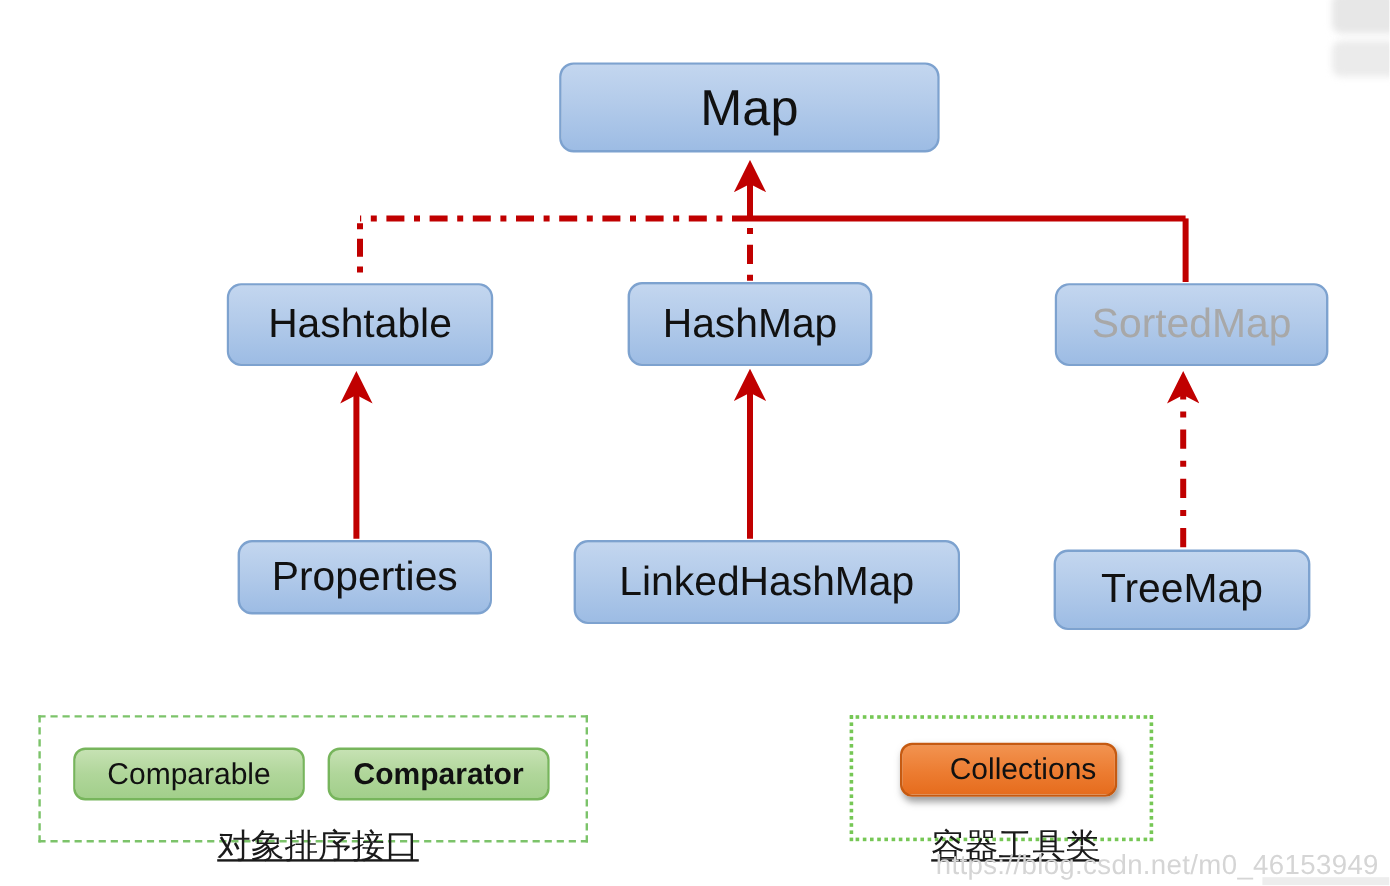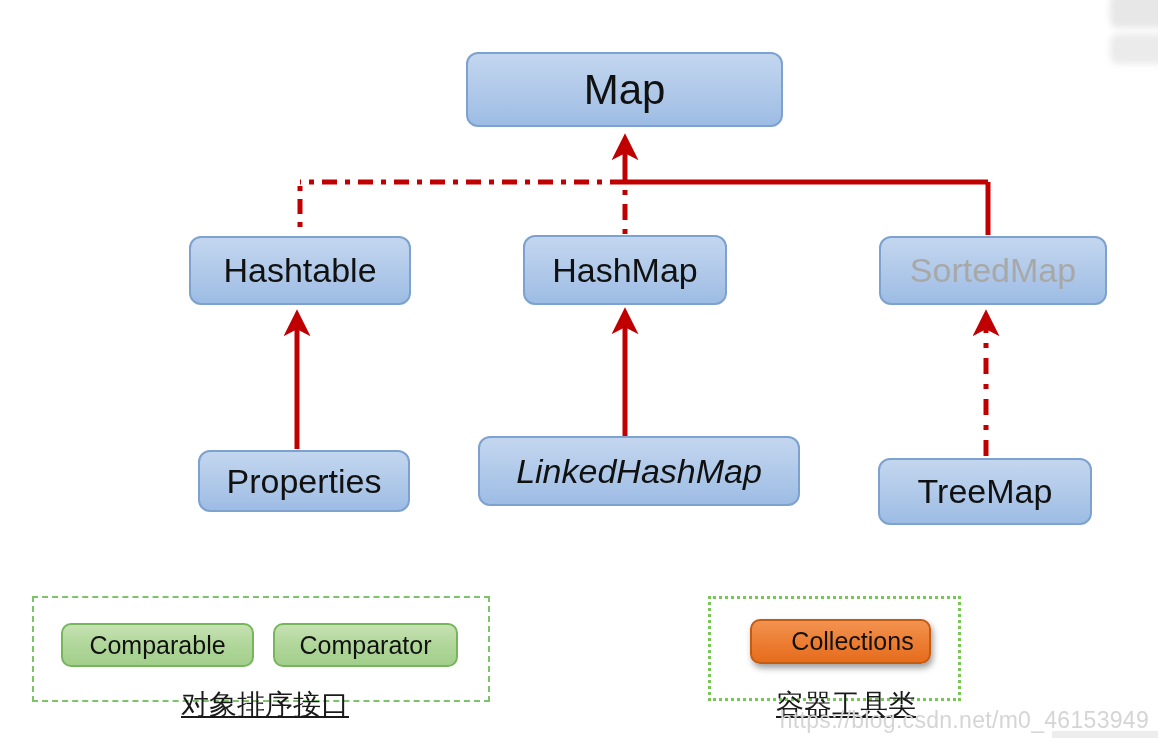--- a/index.html
+++ b/index.html
@@ -80,27 +80,27 @@
   <div class="node root" style="left:466px;top:52px;width:317px;height:75px;">Map</div>
 
   <div class="node" style="left:189px;top:236px;width:222px;height:69px;">Hashtable</div>
 
   <div class="node" style="left:523px;top:235px;width:204px;height:70px;">HashMap</div>
 
   <div class="node muted" style="left:879px;top:236px;width:228px;height:69px;">SortedMap</div>
 
   <div class="node" style="left:198px;top:450px;width:212px;height:62px;">Properties</div>
 
-  <div class="node" style="left:478px;top:436px;width:322px;height:70px;font-style:italic;">LinkedHashMap</div>
+  <div class="node" style="left:478px;top:450px;width:322px;height:70px;">LinkedHashMap</div>
 
   <div class="node" style="left:878px;top:458px;width:214px;height:67px;">TreeMap</div>
 
   <div class="group-dashed" style="left:32px;top:596px;width:458px;height:106px;"></div>
   <div class="gnode" style="left:61px;top:623px;width:193px;height:44px;">Comparable</div>
-  <div class="gnode" style="left:273px;top:623px;width:185px;height:44px;">Comparator</div>
+  <div class="gnode" style="left:273px;top:623px;width:185px;height:44px;font-weight:bold;">Comparator</div>
   <div class="caption" style="left:130px;top:686px;width:270px;text-decoration:underline;">对象排序接口</div>
 
   <div class="group-dotted" style="left:708px;top:596px;width:253px;height:105px;"></div>
   <div class="onode" style="left:750px;top:619px;width:181px;height:45px;">Collections</div>
   <div class="caption" style="left:716px;top:686px;width:260px;text-decoration:underline;">容器工具类</div>
 
   <div class="watermark">https://blog.csdn.net/m0_46153949</div>
 
   <div class="corner-blob">
     <div class="b1"></div>

